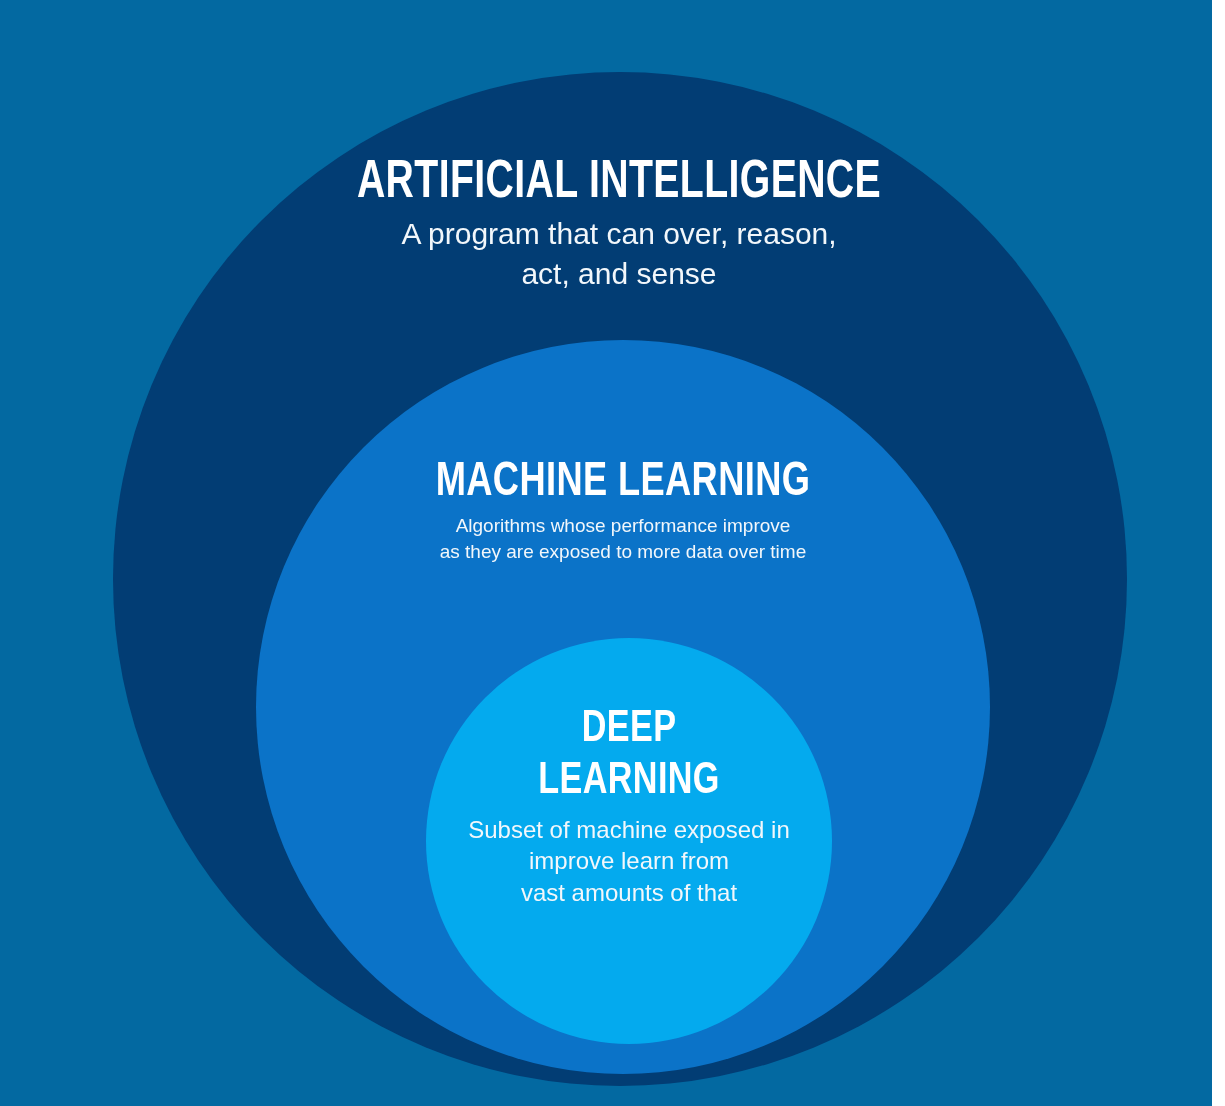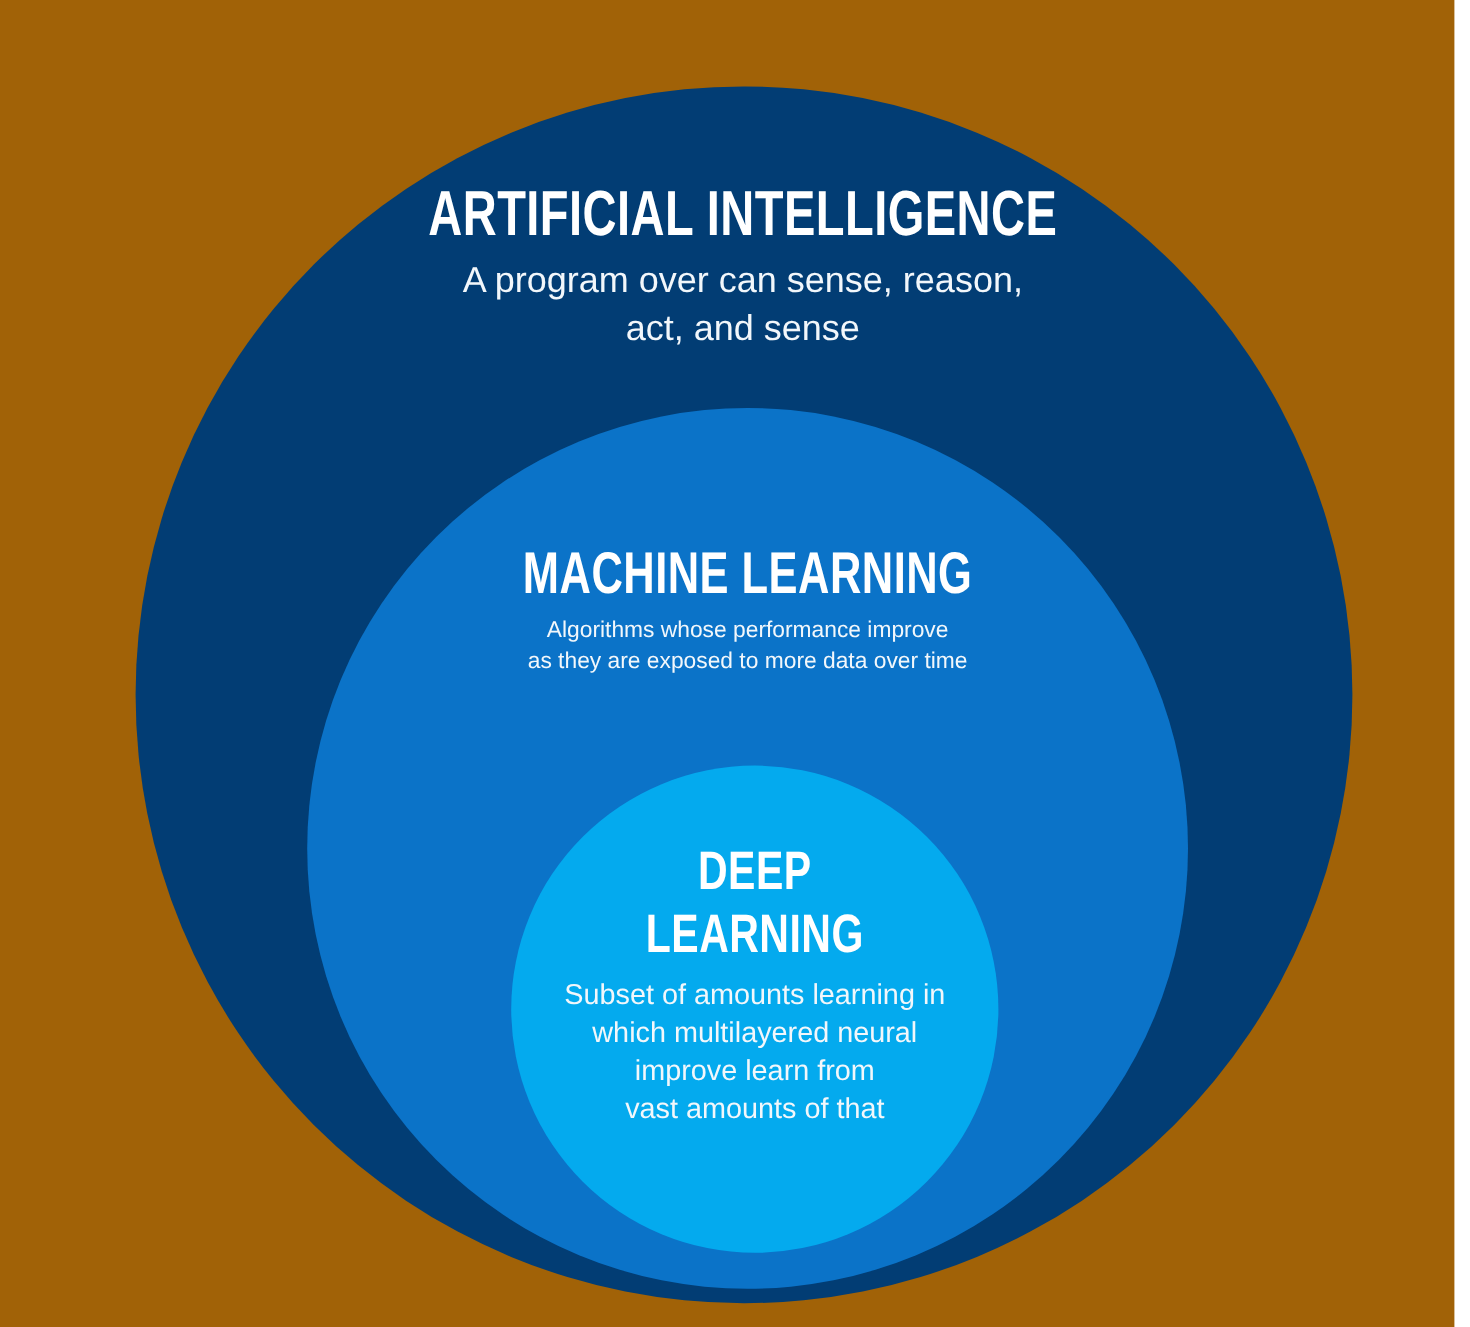--- a/index.html
+++ b/index.html
@@ -11,21 +11,21 @@
     width: 1225px;
     height: 1106px;
     font-family: "Liberation Sans", sans-serif;
     overflow: hidden;
   }
 
   #diagram-root {
     position: relative;
     width: 1212px;
     height: 1106px;
-    background: #a16207;
+    background: #0369a1;
   }
 
   
   .circle {
     position: absolute;
     border-radius: 50%;
     box-sizing: border-box;
   }
 
   #circle-ai {
@@ -133,39 +133,38 @@
 
   <div class="circle" id="circle-ai"></div>
 
   <div class="circle" id="circle-ml"></div>
 
   <div class="circle" id="circle-dl"></div>
 
   <div class="text-block" id="ai-text">
     <div class="heading">ARTIFICIAL INTELLIGENCE</div>
     <div class="sub">
-      <span class="nowrap-line">A program over can sense, reason,</span>
+      <span class="nowrap-line">A program that can over, reason,</span>
       <span class="nowrap-line">act, and sense</span>
     </div>
   </div>
 
   <div class="text-block" id="ml-text">
     <div class="heading">MACHINE LEARNING</div>
     <div class="sub">
       <span class="nowrap-line">Algorithms whose performance improve</span>
       <span class="nowrap-line">as they are exposed to more data over time</span>
     </div>
   </div>
 
   <div class="text-block" id="dl-text">
     <div class="heading">
       <span class="nowrap-line">DEEP</span>
       <span class="nowrap-line">LEARNING</span>
     </div>
     <div class="sub">
-      <span class="nowrap-line">Subset of amounts learning in</span>
-      <span class="nowrap-line">which multilayered neural</span>
+      <span class="nowrap-line">Subset of machine exposed in</span>
       <span class="nowrap-line">improve learn from</span>
       <span class="nowrap-line">vast amounts of that</span>
     </div>
   </div>
 
 </div>
 
 </body></html>

